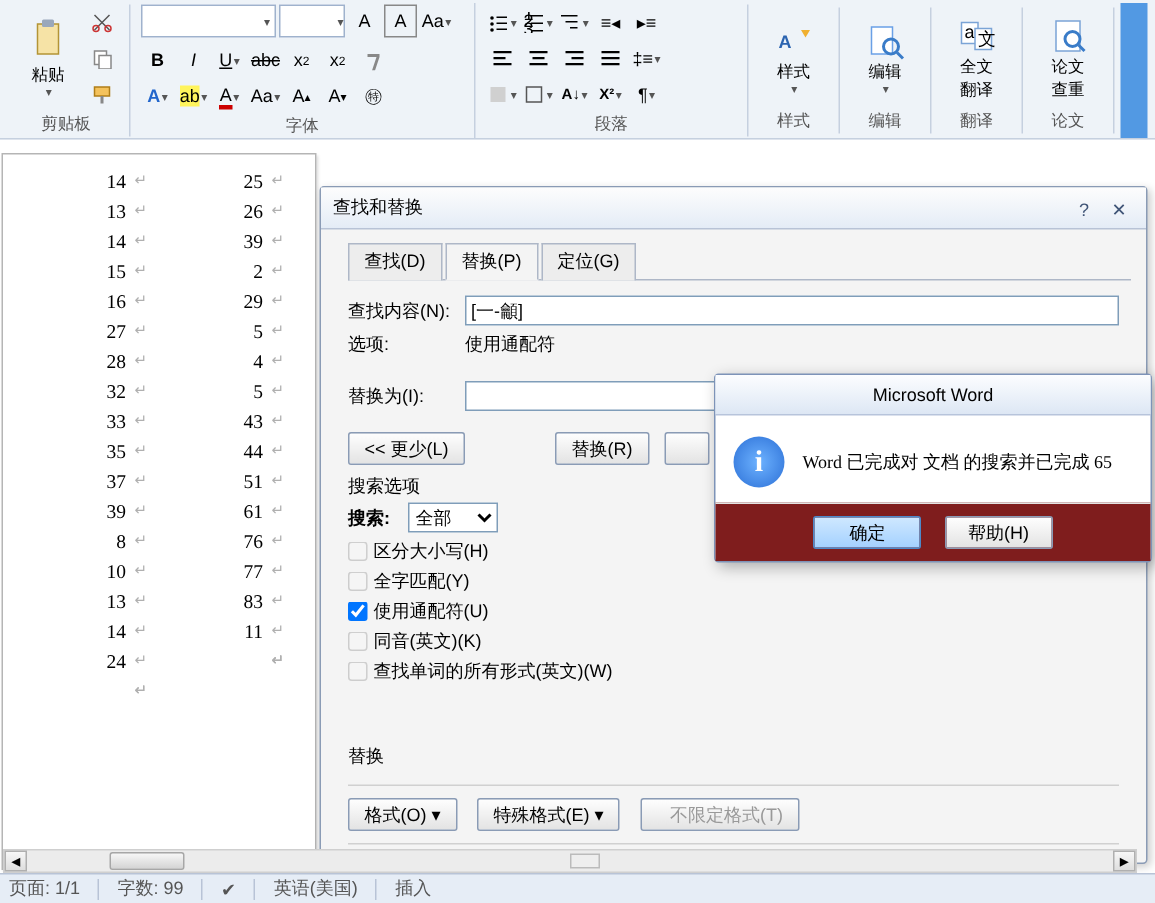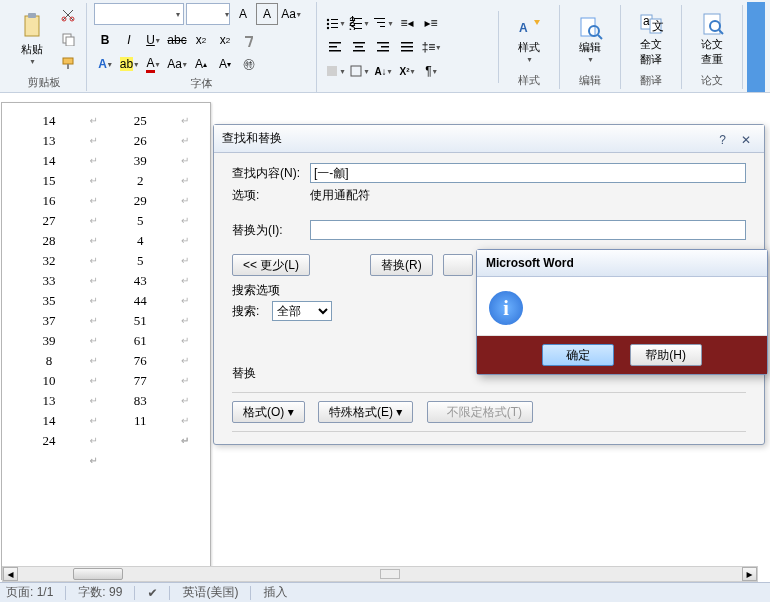--- a/index.html
+++ b/index.html
@@ -14,21 +14,21 @@
 .rbtn { display: inline-flex; align-items: center; justify-content: center; min-width: 22px; height: 22px; margin: 1px; border: 1px solid transparent; cursor: pointer; }
 .rbtn svg { display: block; }
 .bigbtn { width: 48px; height: 60px; display: flex; flex-direction: column; align-items: center; justify-content: center; cursor: pointer; }
 .bigbtn .lbl { font-size: 11px; text-align: center; }
 .dd { font-size: 8px; margin-left: 1px; color: #555; }
 
 
 .doc-area { display: flex; position: absolute; top: 98px; bottom: 22px; left: 0; right: 0; }
 .doc-page { background: #fff; border: 1px solid #b5b5b5; width: 210px; margin-left: 1px; margin-top: 4px; padding: 8px 12px; box-shadow: 1px 1px 2px rgba(0,0,0,.15);}
 .doc-col { display: inline-block; width: 88px; vertical-align: top; }
-.doc-cell { font-family: SimSun, serif; font-size: 13px; line-height: 20px; text-align: center; padding-right: 18px; position: relative;}
+.doc-cell { font-family: SimSun, serif; font-size: 13px; line-height: 20px; text-align: right; padding-right: 18px; position: relative;}
 .doc-cell::after { content: "↵"; color: #b0b0b0; font-size: 10px; position: absolute; right: 4px; }
 
 
 .frdialog { position: absolute; left: 213px; top: 124px; width: 552px; background: #f4f4f4; border: 1px solid #8a9bb5; border-radius: 3px; box-shadow: 2px 2px 6px rgba(0,0,0,.2);}
 .frhead { background: linear-gradient(#fdfdfd,#e4ecf6); border-bottom: 1px solid #b8c3d6; padding: 5px 8px; display:flex; justify-content: space-between; align-items:flex-end;}
 .frhead .t { font-size: 12px; }
 .frhead .ctrls span { display: inline-block; width: 20px; text-align: center; color: #405577; cursor: pointer; }
 .tabs { display: flex; margin: 8px 10px 0 18px; border-bottom: 1px solid #aeb7c7;}
 .tab { padding: 3px 10px; border: 1px solid #aeb7c7; border-bottom: none; margin-right: 2px; background: #ededed; cursor: pointer; position: relative; top: 1px;}
 .tab.active { background: #f4f4f4; border-bottom: 1px solid #f4f4f4;}
@@ -41,21 +41,21 @@
 .wbtn { height: 22px; padding: 0 10px; border: 1px solid #8a9bb5; background: linear-gradient(#fefefe,#e3e3e3); cursor: pointer; border-radius: 2px;}
 .opts { display: flex; gap: 80px; margin-top: 4px;}
 .optcol { display: flex; flex-direction: column; gap: 3px;}
 .chk { display: flex; align-items: center; gap: 4px; }
 .chk input { width: 13px; height: 13px;}
 .format-row { border-top: 1px solid #d0d0d0; border-bottom: 1px solid #d0d0d0; padding: 8px 0; margin-top: 10px; }
 .format-row .wbtn[disabled] { color: #999; padding-left: 19px; }
 
 
 .msgbox { position: absolute; left: 476px; top: 249px; width: 292px; background: #fff; border: 1px solid #7d93b8; border-radius: 3px; box-shadow: 3px 3px 10px rgba(0,0,0,.3); z-index: 50;}
-.msghead { background: linear-gradient(#fcfdff,#dde7f4); padding: 6px 9px; border-bottom: 1px solid #b7c4db; display:flex; justify-content:flex-start;font-weight:bold;}
+.msghead { background: linear-gradient(#fcfdff,#dde7f4); padding: 6px 9px; border-bottom: 1px solid #b7c4db; display:flex; justify-content:center;}
 .msgbody { display: flex; gap: 12px; padding: 14px 12px 10px 12px; align-items: center;}
 .msgicon { width: 34px; height: 34px; border-radius: 50%; background: radial-gradient(#6db2ff,#2b6fd6); display:flex; align-items:center; justify-content:center; color:#fff; font-family: Georgia,serif; font-weight:bold; font-size: 20px;}
 .msgtxt { font-family: SimSun,serif; font-size: 12px;}
 .msgbtns { background: #7f1d1d; padding: 8px; text-align: center; border-top: 1px solid #e3e3e3;}
 .msgbtns .wbtn { min-width: 72px; margin: 0 6px;}
 .msgbtns .wbtn.primary { background: linear-gradient(#cfe8ff,#a4d1ff); border-color:#4d89c9;}
 
 
 .statusbar { position: absolute; bottom: 0; left: 0; right: 0; height: 20px; background: #e6edf6; border-top: 1px solid #b8c3d6; display:flex; align-items:center; padding: 0 6px; gap: 12px; font-size: 11px; color:#555;}
 .sb-sep { border-left: 1px solid #b8c3d6; height: 14px;}
@@ -247,20 +247,21 @@
               <b style="font-size:10px;">A↓</b>
               <span class="dd">▾</span>
             </span>
       <span class="rbtn">
               <b style="font-size:10px;">X²</b>
               <span class="dd">▾</span>
             </span>
       <span class="rbtn">¶<span class="dd">▾</span></span>
     </div>
    </div>
+   <div class="rgroup-label">段落</div>
   </div>
 
   <div class="rgroup">
     <div class="rgroup-body">
       <div class="bigbtn">
         <svg width="26" height="26">
               <text x="3" y="18" font-size="16" fill="#2c64b0" font-weight="bold">A</text>
               <path d="M18 6 l6 0 l-3 5 z" fill="#f0b030"></path>
             </svg>
         <span class="lbl">样式</span>
@@ -328,20 +329,25 @@
 </div>
 
 <div class="frdialog">
   <div class="frhead">
     <span class="t">查找和替换</span>
     <span class="ctrls">
       <span>?</span>
       <span>✕</span>
     </span>
   </div>
+  <div class="tabs">
+    <div class="tab">查找(D)</div>
+    <div class="tab active">替换(P)</div>
+    <div class="tab">定位(G)</div>
+  </div>
   <div class="frbody">
     <div class="frow">
       <span class="flabel">查找内容(N):</span>
       <input class="finput" value="[一-龥]" style="">
     </div>
     <div class="frow">
       <span class="flabel">选项:</span>
       <span>使用通配符</span>
     </div>
     <div class="frow" style="margin-top:16px;">
@@ -350,45 +356,68 @@
     </div>
 
     <div class="btnrow">
       <button class="wbtn">&lt;&lt; 更少(L)</button>
       <button class="wbtn" style="margin-left:50px;">替换(R)</button>
       <button class="wbtn" style="width:30px;"></button>
     </div>
 
     <div style="margin-top:2px;">搜索选项</div>
     <div class="frow" style="margin-top:2px;">
-      <span style="width:40px;">搜索:</span>
+      <span style="width:40px;font-weight:bold;">搜索:</span>
       <select class="fcombo">
         <option>全部</option>
       </select>
     </div>
 
     <div class="opts">
+      <div class="optcol">
+        <label class="chk">
+            <input type="checkbox" disabled="" style="">
+            <span>区分大小写(H)</span>
+          </label>
+        <label class="chk">
+            <input type="checkbox" disabled="" style="">
+            <span>全字匹配(Y)</span>
+          </label>
+        <label class="chk">
+            <input type="checkbox" checked="" style="">
+            <span>使用通配符(U)</span>
+          </label>
+        <label class="chk">
+            <input type="checkbox" disabled="" style="">
+            <span>同音(英文)(K)</span>
+          </label>
+        <label class="chk">
+            <input type="checkbox" disabled="" style="">
+            <span>查找单词的所有形式(英文)(W)</span>
+          </label>
+      </div>
     </div>
 
     <div style="margin-top:40px;">替换</div>
     <div class="format-row">
       <button class="wbtn"><span>格式(O)</span> ▾</button>
       <button class="wbtn" style="margin-left:10px;"><span>特殊格式(E)</span> ▾</button>
       <button class="wbtn" disabled="" style="margin-left:10px;">不限定格式(T)</button>
     </div>
   </div>
 </div>
 
 <div class="msgbox">
   <div class="msghead">
     <span>Microsoft Word</span>
     <span></span>
   </div>
   <div class="msgbody">
     <div class="msgicon">i</div>
+    <div class="msgtxt">Word 已完成对 文档 的搜索并已完成 65 </div>
   </div>
   <div class="msgbtns">
     <button class="wbtn primary">确定</button>
     <button class="wbtn">帮助(H)</button>
   </div>
 </div>
 
 <div class="hscroll">
   <div class="arrow">◂</div>
   <div class="thumb"></div>

